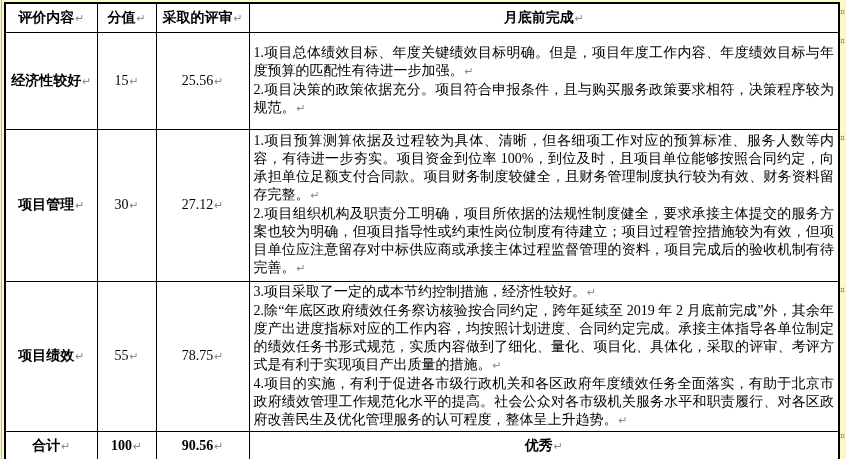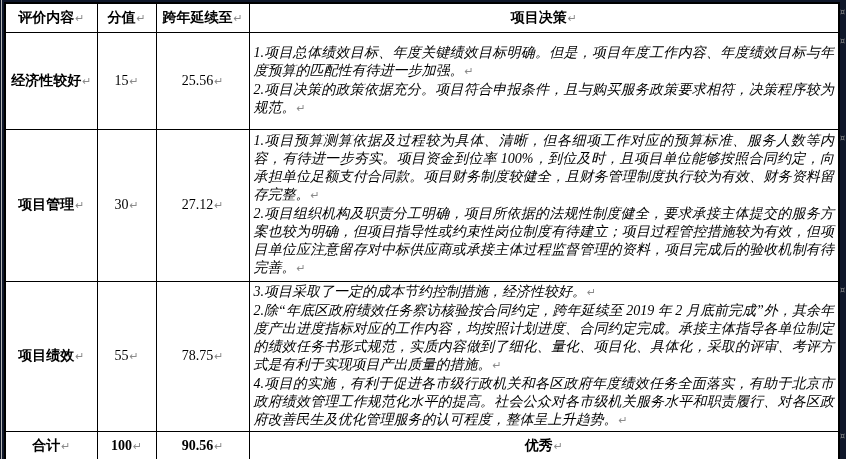--- a/index.html
+++ b/index.html
@@ -1,38 +1,38 @@
 <!DOCTYPE html>
 <html><head>
 <meta charset="utf-8">
 <style>
   html,body{margin:0;padding:0;background:#fff;}
   .canvas{
-    position:relative;width:846px;height:459px;background:#0f172a;overflow:hidden;
+    position:relative;width:846px;height:459px;background:#fef9c3;overflow:hidden;
     font-family:"Liberation Serif","DejaVu Serif",serif;color:#000;
   }
   .page-edge{position:absolute;left:1px;top:0;width:1px;height:459px;background:#b5b5b5;}
   table.eval{
     position:absolute;left:4px;top:2px;width:834px;height:455px;
     border-collapse:collapse;table-layout:fixed;background:#fff;
   }
   table.eval td,table.eval th{
     border:1px solid #000;vertical-align:middle;padding:1px 4px;
     font-size:14px;font-weight:normal;overflow:hidden;
   }
   table.eval{border:2px solid #000;}
   tr.rh-hdr{height:29px;}
   tr.rh-r1{height:97px;}
   tr.rh-r2{height:152px;}
   tr.rh-r3{height:146px;}
   tr.rh-r4{height:31px;}
   .c-center{text-align:center;}
   .bold{font-weight:bold;}
   .concl{text-align:left;padding:2px 4px 2px 5px;}
-  .concl p{margin:0;line-height:18px;text-align:justify;font-style:italic;}
+  .concl p{margin:0;line-height:18px;text-align:justify;}
   .concl.c-center{text-align:center;}
   .pmark{
     color:#8a8a8a;font-size:11px;font-family:"DejaVu Sans",sans-serif;
     margin-left:1px;vertical-align:baseline;
   }
   .row-end-mark{
     position:absolute;left:840px;width:6px;height:8px;
     color:#8a8a8a;font-size:8px;line-height:8px;font-family:"DejaVu Sans",sans-serif;
   }
   .rem-0{top:9px;}.rem-1{top:38px;}.rem-2{top:135px;}.rem-3{top:287px;}.rem-4{top:433px;}
@@ -48,22 +48,22 @@
       <col style="width:92px">
         <col style="width:59px">
         <col style="width:93px">
         <col style="width:590px">
     </colgroup>
 
     <tbody>
         <tr class="rh-hdr">
       <th class="c-center"><span class="bold">评价内容</span><span class="pmark">↵</span></th>
       <th class="c-center"><span class="bold">分值</span><span class="pmark">↵</span></th>
-      <th class="c-center"><span class="bold">跨年延续至</span><span class="pmark">↵</span></th>
-      <th class="c-center"><span class="bold">项目决策</span><span class="pmark">↵</span></th>
+      <th class="c-center"><span class="bold">采取的评审</span><span class="pmark">↵</span></th>
+      <th class="c-center"><span class="bold">月底前完成</span><span class="pmark">↵</span></th>
     </tr>
 
     <tr class="rh-r1">
       <td class="c-center"><span class="bold">经济性较好</span><span class="pmark">↵</span></td>
       <td class="c-center"><span>15</span><span class="pmark">↵</span></td>
       <td class="c-center"><span>25.56</span><span class="pmark">↵</span></td>
       <td class="concl">
         <p><span>1.项目总体绩效目标、年度关键绩效目标明确。但是，项目年度工作内容、年度绩效目标与年度预算的匹配性有待进一步加强。</span><span class="pmark">↵</span></p>
         <p><span>2.项目决策的政策依据充分。项目符合申报条件，且与购买服务政策要求相符，决策程序较为规范。</span><span class="pmark">↵</span></p>
       </td>

